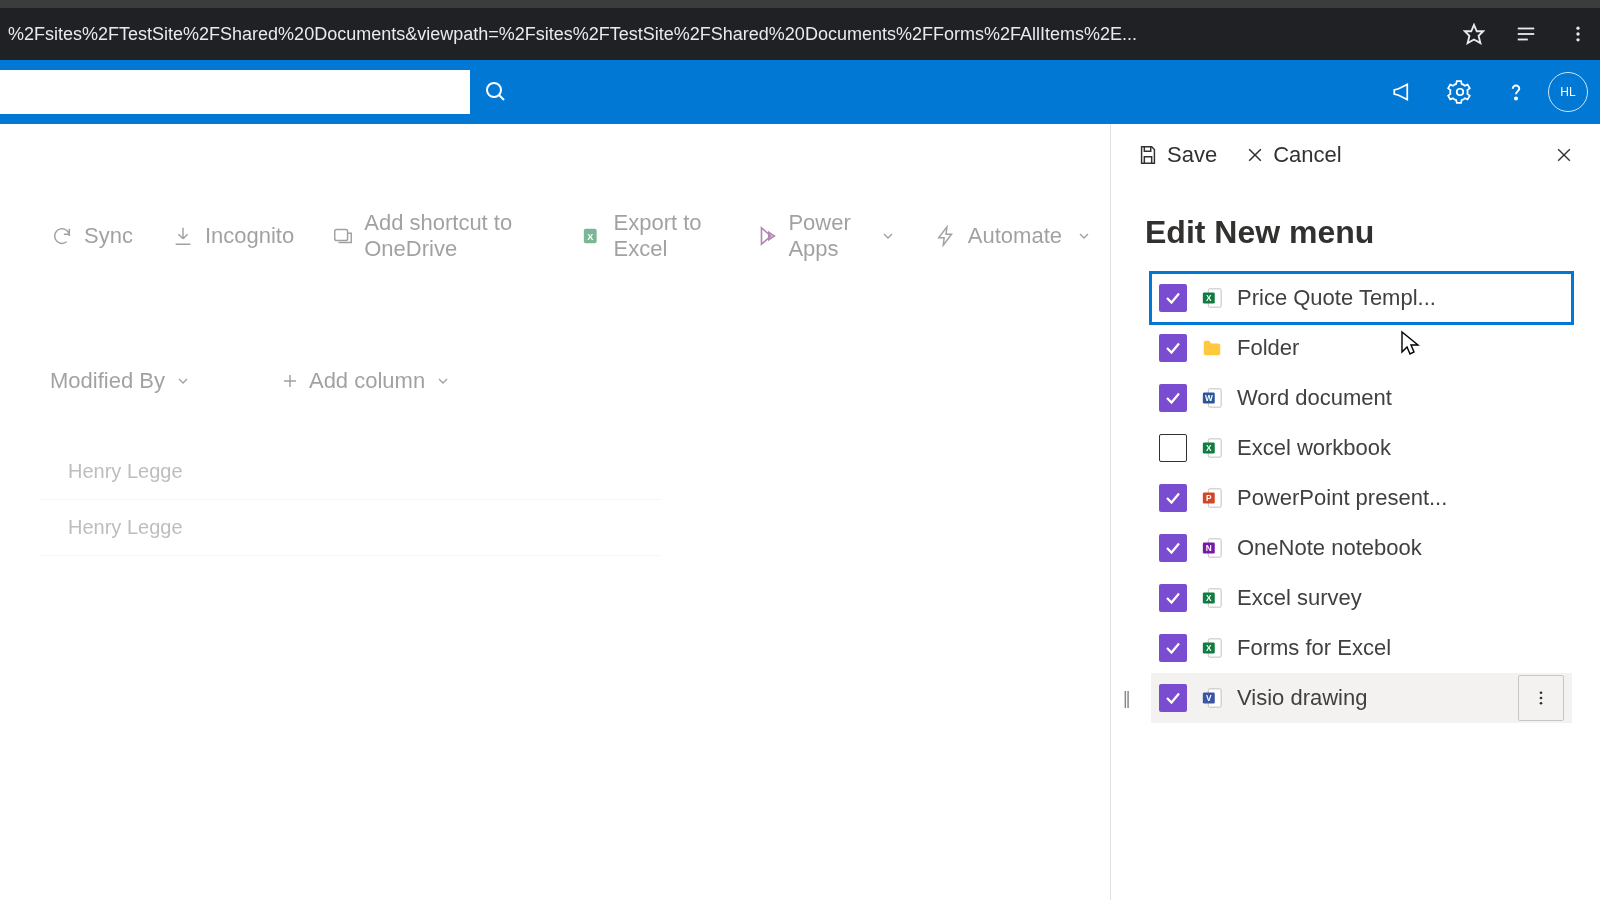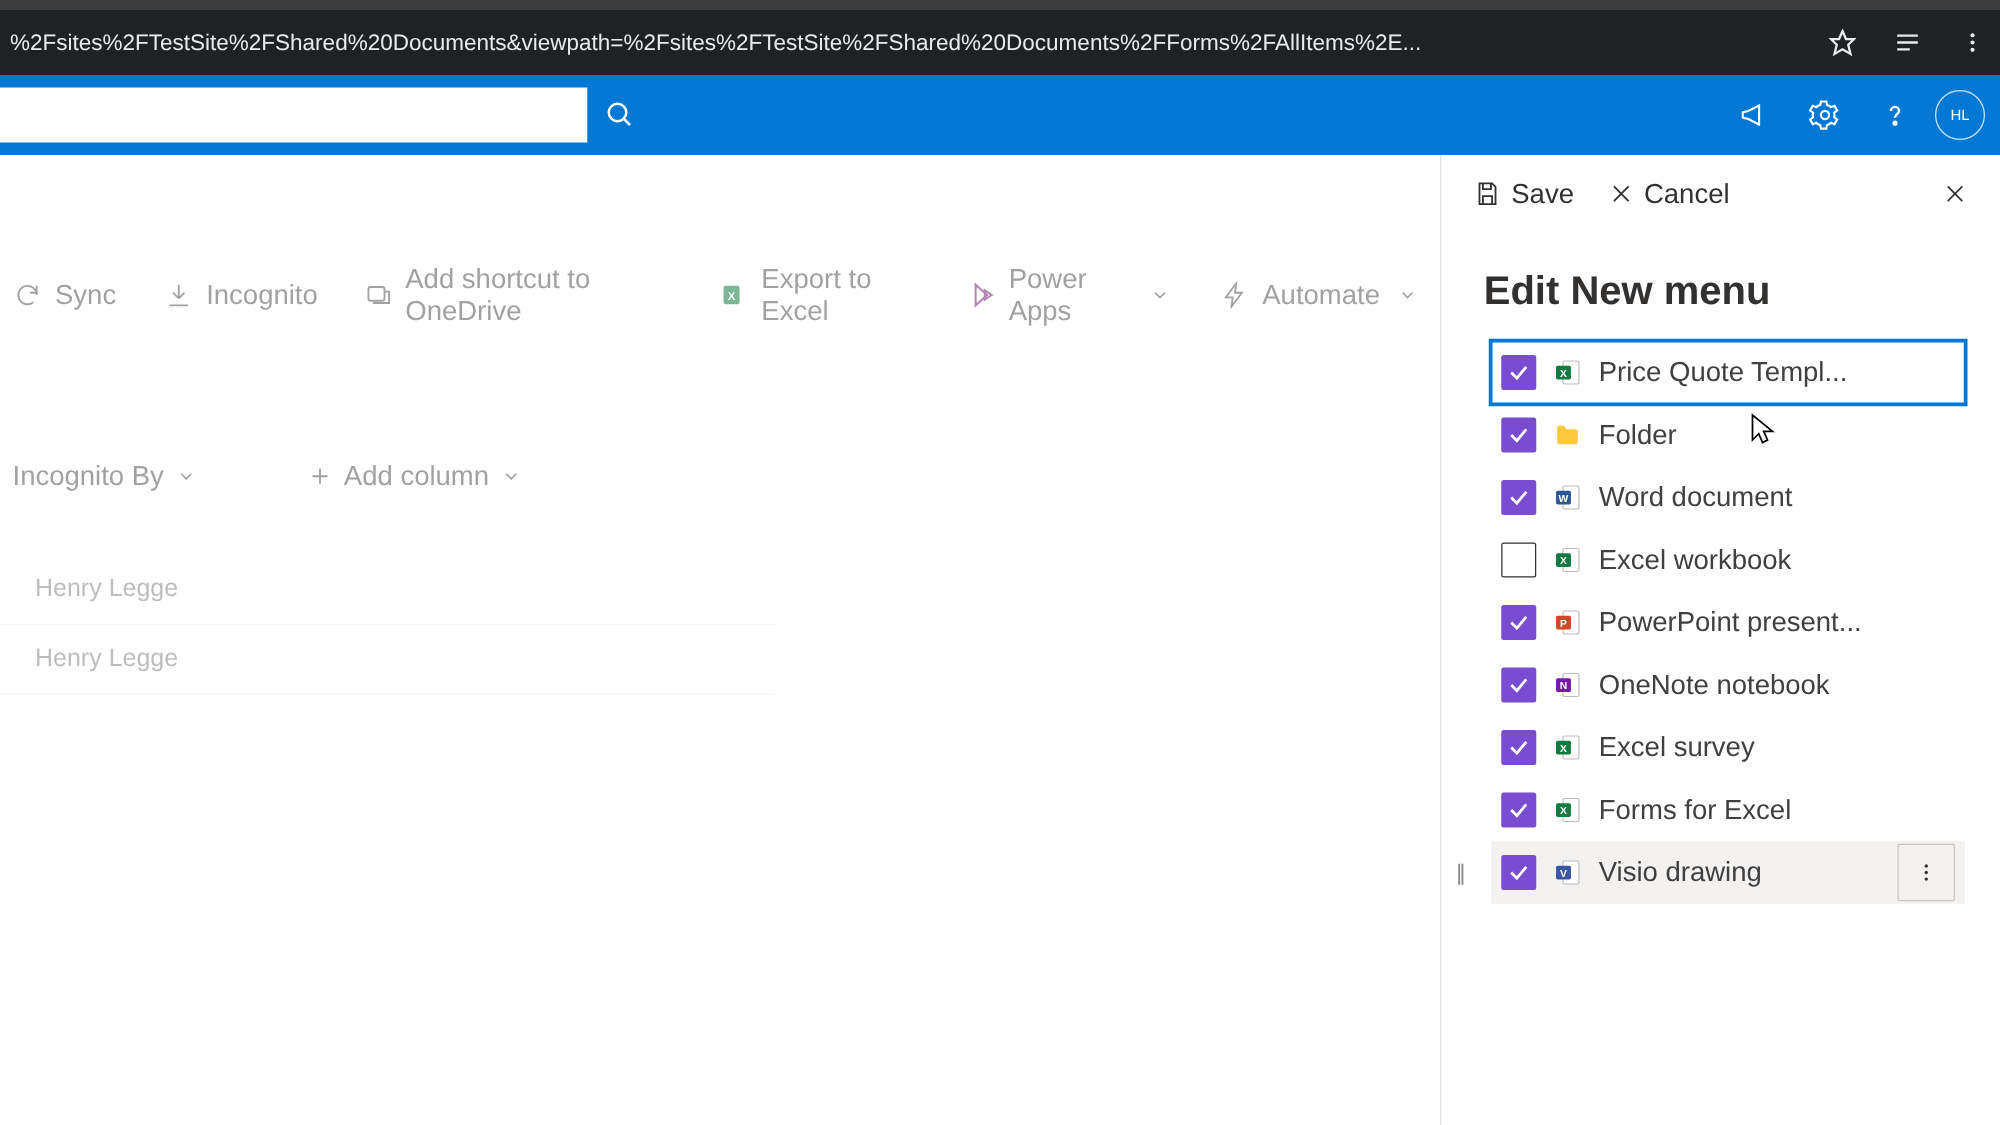--- a/index.html
+++ b/index.html
@@ -18,34 +18,34 @@
   .search-wrap { display: flex; align-items: center; }
   .search-box { width: 470px; height: 44px; background: #fff; border: none; padding: 0 12px; font-size: 18px; }
   .search-btn { width: 52px; height: 44px; background: #0078d4; display: flex; align-items: center; justify-content: center; cursor: pointer; }
   .suite-spacer { flex: 1; }
   .suite-btn { width: 48px; height: 48px; display: flex; align-items: center; justify-content: center; color: #fff; cursor: pointer; }
   .avatar { width: 40px; height: 40px; border: 1.5px solid rgba(255,255,255,.8); border-radius: 50%; color: #fff; display: flex; align-items: center; justify-content: center; font-size: 12px; cursor: pointer; }
 
   
   .workspace { display: flex; height: calc(900px - 60px - 64px); }
   .main { flex: 1; padding-top: 80px; color: #a6a6a6; }
-  .overlay-dim { opacity: .55; }
+  .overlay-dim { opacity: .55; margin-left: 40px; }
 
   .toolbar { display: flex; gap: 18px; align-items: center; padding: 0 4px 40px 0; font-size: 22px; color: #555; }
   .tbtn { display: flex; align-items: center; gap: 10px; padding: 6px 10px; cursor: pointer; }
   .tico { width: 24px; height: 24px; display: flex; align-items: center; justify-content: center; color: #555; }
 
   .cols { display: flex; gap: 90px; padding: 60px 0 20px 10px; font-size: 22px; color: #555; align-items: center; }
   .col-head { display: flex; align-items: center; gap: 10px; cursor: pointer; }
   .rows { padding-top: 30px; }
   .rowv { padding: 16px 28px; font-size: 20px; color: #888; }
   .sep { height: 1px; background: #eee; width: 620px; }
 
   
-  .panel { width: 448px; border-left: 1px solid #e1e1e1; background: #fff; display: flex; flex-direction: column; }
+  .panel { width: 490px; border-left: 1px solid #e1e1e1; background: #fff; display: flex; flex-direction: column; }
   .panel-head { display: flex; align-items: center; gap: 10px; padding: 14px 20px; font-size: 22px; color: #323130; }
   .pact { display: flex; align-items: center; gap: 8px; cursor: pointer; padding: 4px 6px; }
   .panel-title { font-size: 32px; font-weight: 600; color: #323130; padding: 28px 34px 22px; }
 
   .menu-list { padding: 0 28px 0 40px; display: flex; flex-direction: column; }
   .mi { display: flex; align-items: center; gap: 14px; height: 50px; padding: 0 8px; position: relative; }
   .mi.selected { outline: 3px solid #0078d4; outline-offset: -1px; }
   .mi.hovered { background: #f3f2f1; }
   .cb { width: 28px; height: 28px; border-radius: 2px; display: flex; align-items: center; justify-content: center; flex-shrink: 0; cursor: pointer; }
   .cb.on { background: #7a4ccf; }
@@ -179,21 +179,21 @@
         <span class="tico">
             <svg width="16" height="16" viewBox="0 0 24 24" fill="none" stroke="currentColor" stroke-width="2">
               <polyline points="6 9 12 15 18 9"></polyline>
             </svg>
           </span>
       </div>
     </div>
 
     <div class="cols">
       <div class="col-head">
-        <span>Incognito By</span>
+        <span>Modified By</span>
         <span>
             <svg width="16" height="16" viewBox="0 0 24 24" fill="none" stroke="currentColor" stroke-width="2">
               <polyline points="6 9 12 15 18 9"></polyline>
             </svg>
           </span>
       </div>
       <div class="col-head">
         <span>
             <svg width="18" height="18" viewBox="0 0 24 24" fill="none" stroke="currentColor" stroke-width="2">
               <line x1="12" y1="4" x2="12" y2="20"></line>

